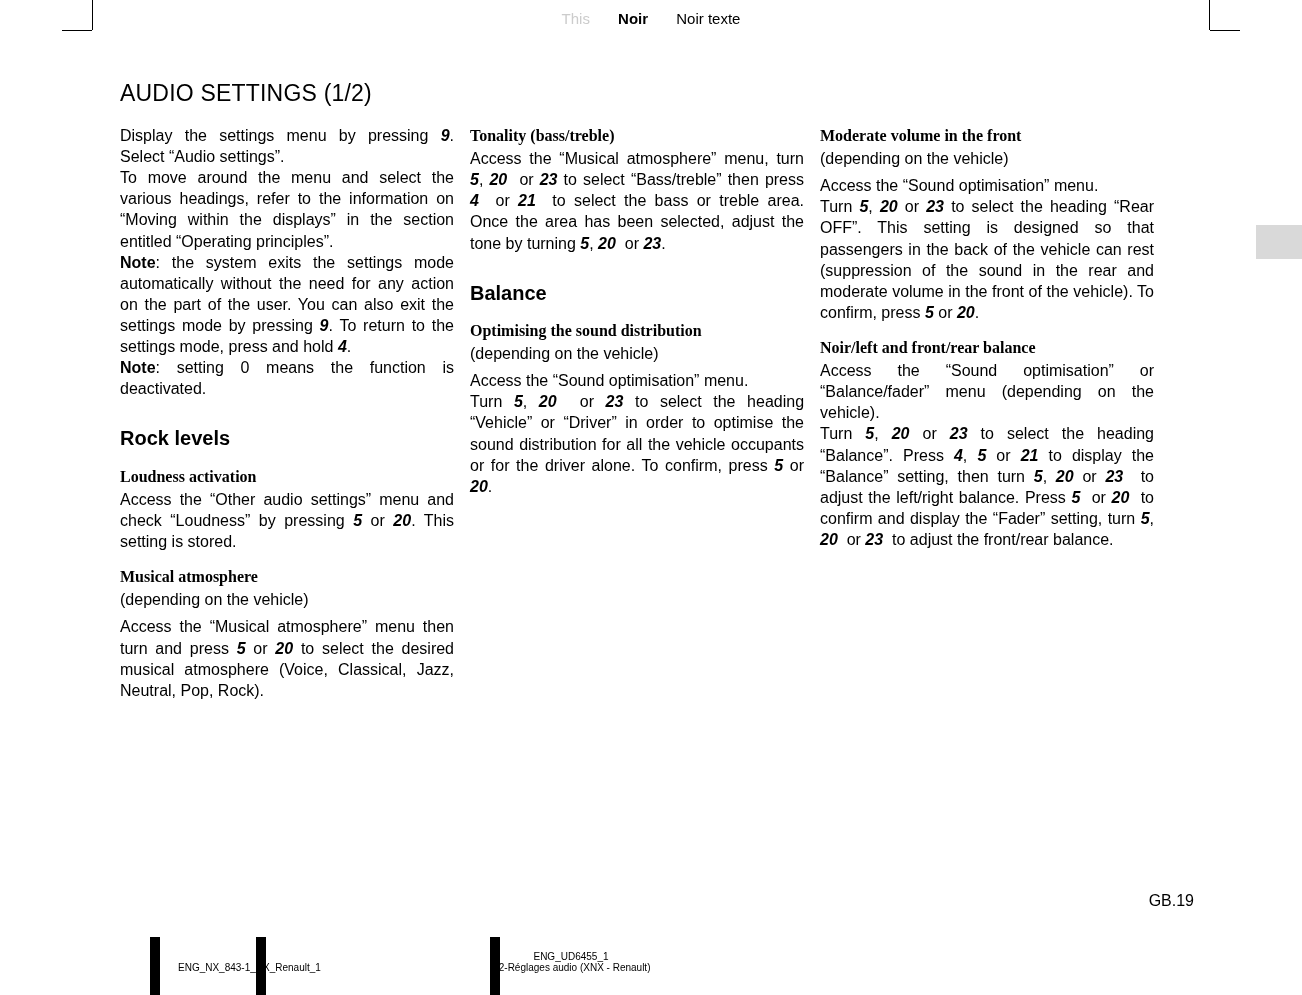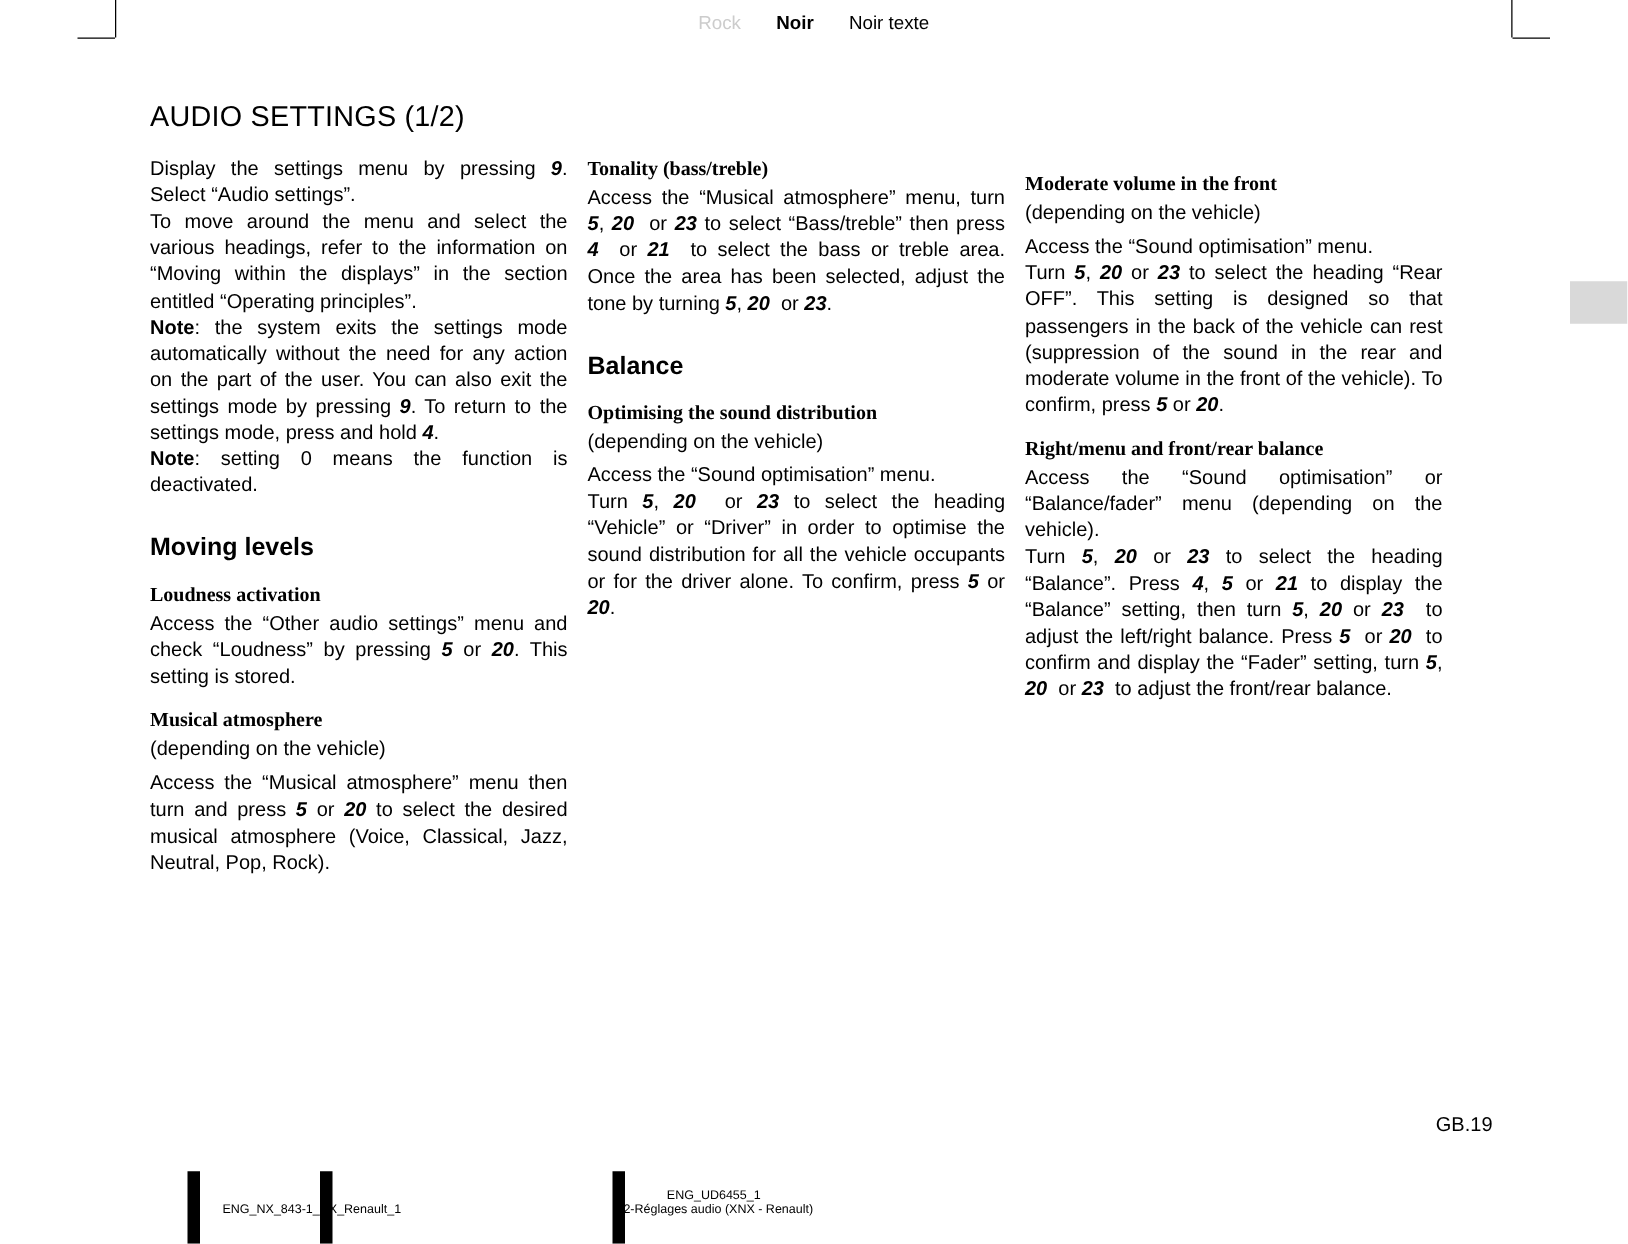--- a/index.html
+++ b/index.html
@@ -52,39 +52,39 @@
 <body>
 
 <div class="page">
 
   <div class="crop-tl-v"></div>
   <div class="crop-tl-h"></div>
   <div class="crop-tr-v"></div>
   <div class="crop-tr-h"></div>
 
   <div class="color-names">
-    <span class="jaune">Rock</span>
+    <span class="jaune">This</span>
     <span style="font-weight:bold;margin-top:20px;">Noir</span>
     <span>Noir texte</span>
   </div>
 
   <div class="side-tab"></div>
 
   <div class="content">
     <div class="title">AUDIO SETTINGS (1/2)</div>
 
     <div class="columns">
 
       <div class="col">
         <p class="para-tight">Display the settings menu by press­ing <b class="num">9</b>. Select “Audio settings”.</p>
         <p class="para">To move around the menu and select the various headings, refer to the infor­mation on “Moving within the displays” in the section entitled “Operating prin­ciples”.</p>
         <p class="para-tight"><b>Note</b>: the system exits the settings mode automatically without the need for any action on the part of the user. You can also exit the settings mode by pressing <b class="num">9</b>. To return to the settings mode, press and hold <b class="num">4</b>.</p>
         <p class="para"><b>Note</b>: setting 0 means the function is deactivated.</p>
 
-        <div class="h2">Moving levels</div>
+        <div class="h2">Rock levels</div>
 
         <div class="h3">Loudness activation</div>
         <p class="para">Access the “Other audio settings” menu and check “Loudness” by pressing <b class="num">5</b> or <b class="num">20</b>. This setting is stored.</p>
 
         <div class="h3">Musical atmosphere</div>
         <div class="sub">(depending on the vehicle)</div>
         <p class="para">Access the “Musical atmosphere” menu then turn and press <b class="num">5</b> or <b class="num">20</b> to select the desired musical atmosphere (Voice, Classical, Jazz, Neutral, Pop, Rock).</p>
       </div>
 
       <div class="col">
@@ -93,26 +93,26 @@
 
         <div class="h2">Balance</div>
 
         <div class="h3">Optimising the sound distribution</div>
         <div class="sub">(depending on the vehicle)</div>
         <p class="para">Access the “Sound optimisation” menu.</p>
         <p class="para">Turn <b class="num">5</b>, <b class="num">20</b>&nbsp; or <b class="num">23</b> to select the heading “Vehicle” or “Driver” in order to optimise the sound distribution for all the vehi­cle occupants or for the driver alone. To confirm, press <b class="num">5</b> or <b class="num">20</b>.</p>
       </div>
 
       <div class="col">
-        <div class="h3" style="margin-top:12px">Moderate volume in the front</div>
+        <div class="h3" style="margin-top:0">Moderate volume in the front</div>
         <div class="sub">(depending on the vehicle)</div>
         <p class="para">Access the “Sound optimisation” menu.</p>
         <p class="para">Turn <b class="num">5</b>, <b class="num">20</b> or <b class="num">23</b> to select the heading “Rear OFF”. This setting is designed so that passengers in the back of the vehi­cle can rest (suppression of the sound in the rear and moderate volume in the front of the vehicle). To confirm, press <b class="num">5</b> or <b class="num">20</b>.</p>
 
-        <div class="h3">Right/menu and front/rear balance</div>
+        <div class="h3">Noir/left and front/rear balance</div>
         <p class="para">Access the “Sound optimisation” or “Balance/fader” menu (depending on the vehicle).</p>
         <p class="para">Turn <b class="num">5</b>, <b class="num">20</b> or <b class="num">23</b> to select the heading “Balance”. Press <b class="num">4</b>, <b class="num">5</b> or <b class="num">21</b> to display the “Balance” setting, then turn <b class="num">5</b>, <b class="num">20</b> or <b class="num">23</b>&nbsp; to adjust the left/right balance. Press <b class="num">5</b>&nbsp; or <b class="num">20</b>&nbsp; to confirm and display the “Fader” setting, turn <b class="num">5</b>, <b class="num">20</b>&nbsp; or <b class="num">23</b>&nbsp; to adjust the front/rear balance.</p>
       </div>
 
     </div>
   </div>
 
   <div class="page-num">GB.19</div>
   <div class="foot-code-1">ENG_NX_843-1_NX_Renault_1</div>
   <div class="foot-code-2">

